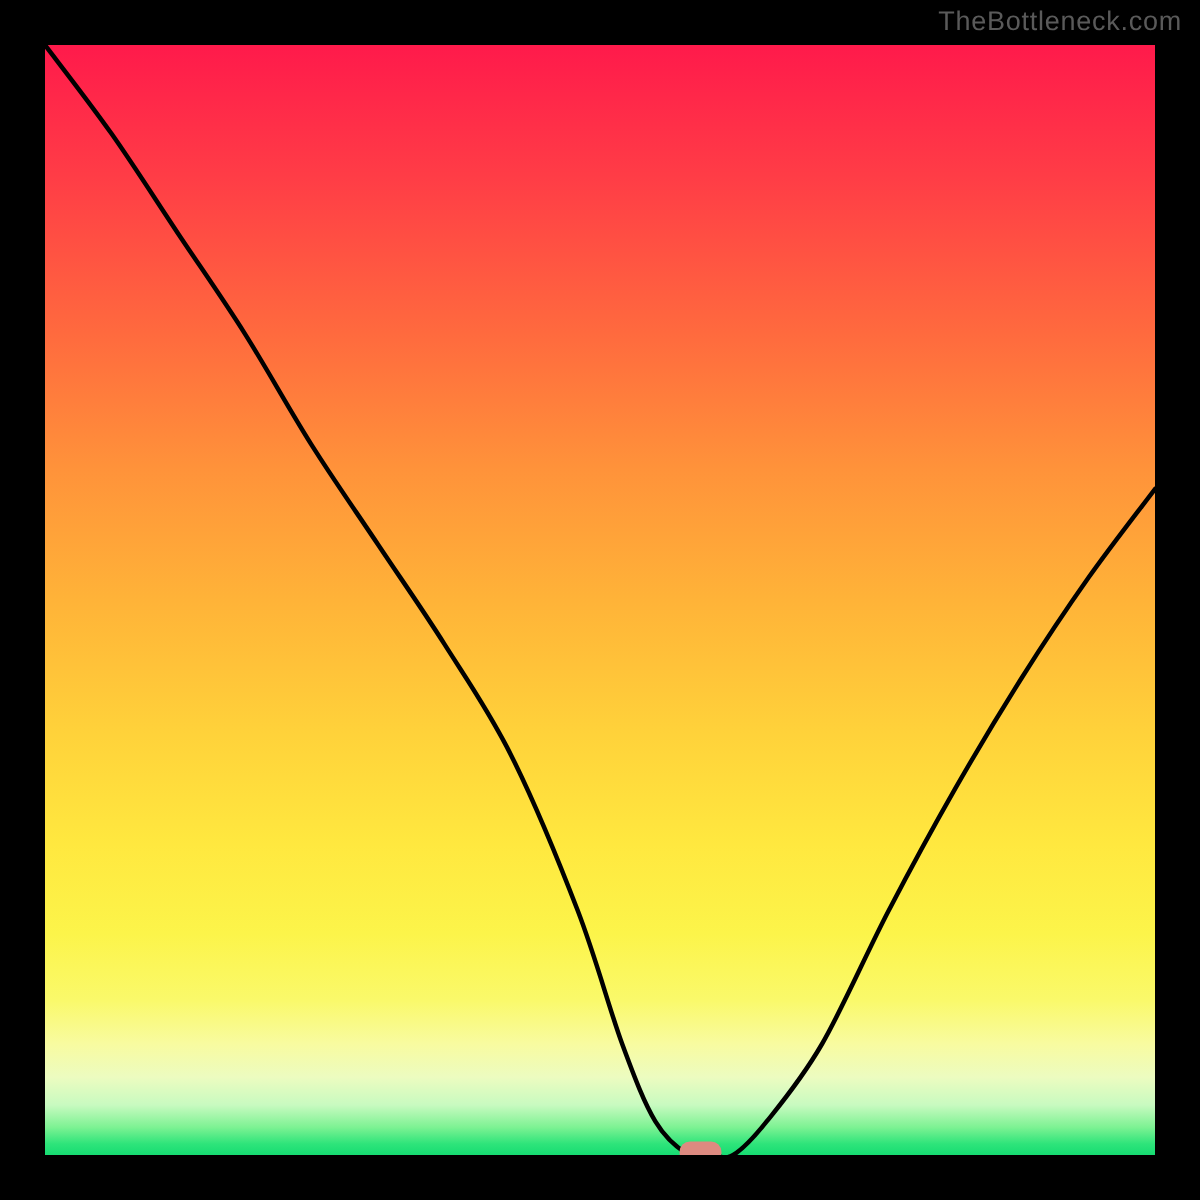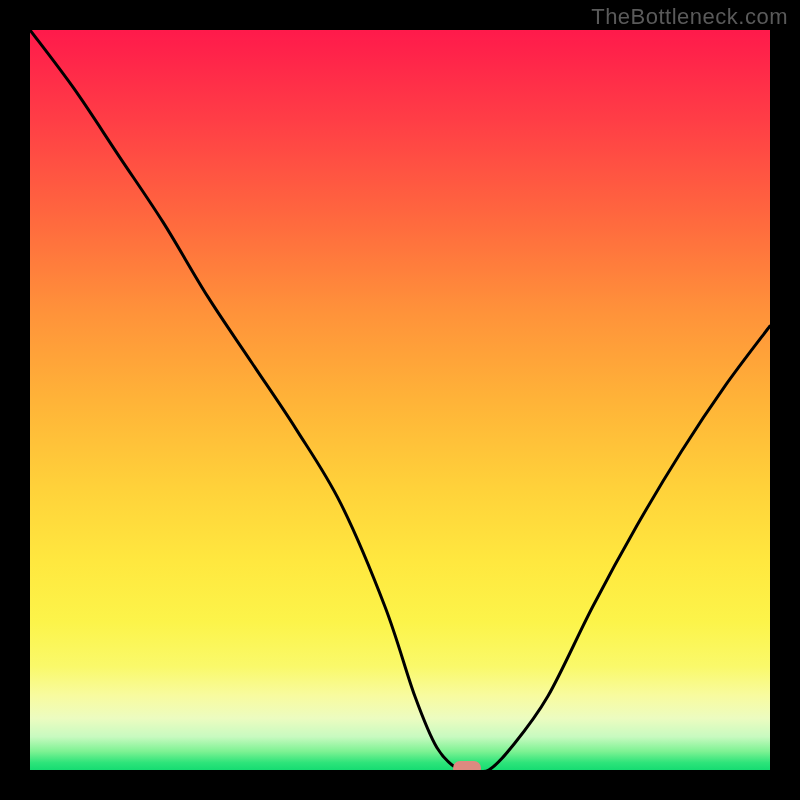--- a/index.html
+++ b/index.html
@@ -15,21 +15,21 @@
     position: relative;
     width: 800px;
     height: 800px;
     background: #000;
   }
   .watermark {
     position: absolute;
     top: 4px;
     right: 12px;
     color: #5a5a5a;
-    font-size: 22px;
+    font-size: 18px;
     font-weight: 500;
     letter-spacing: 0.5px;
     z-index: 5;
   }
   .plot {
     position: absolute;
     left: 30px;
     top: 30px;
     width: 740px;
     height: 740px;

